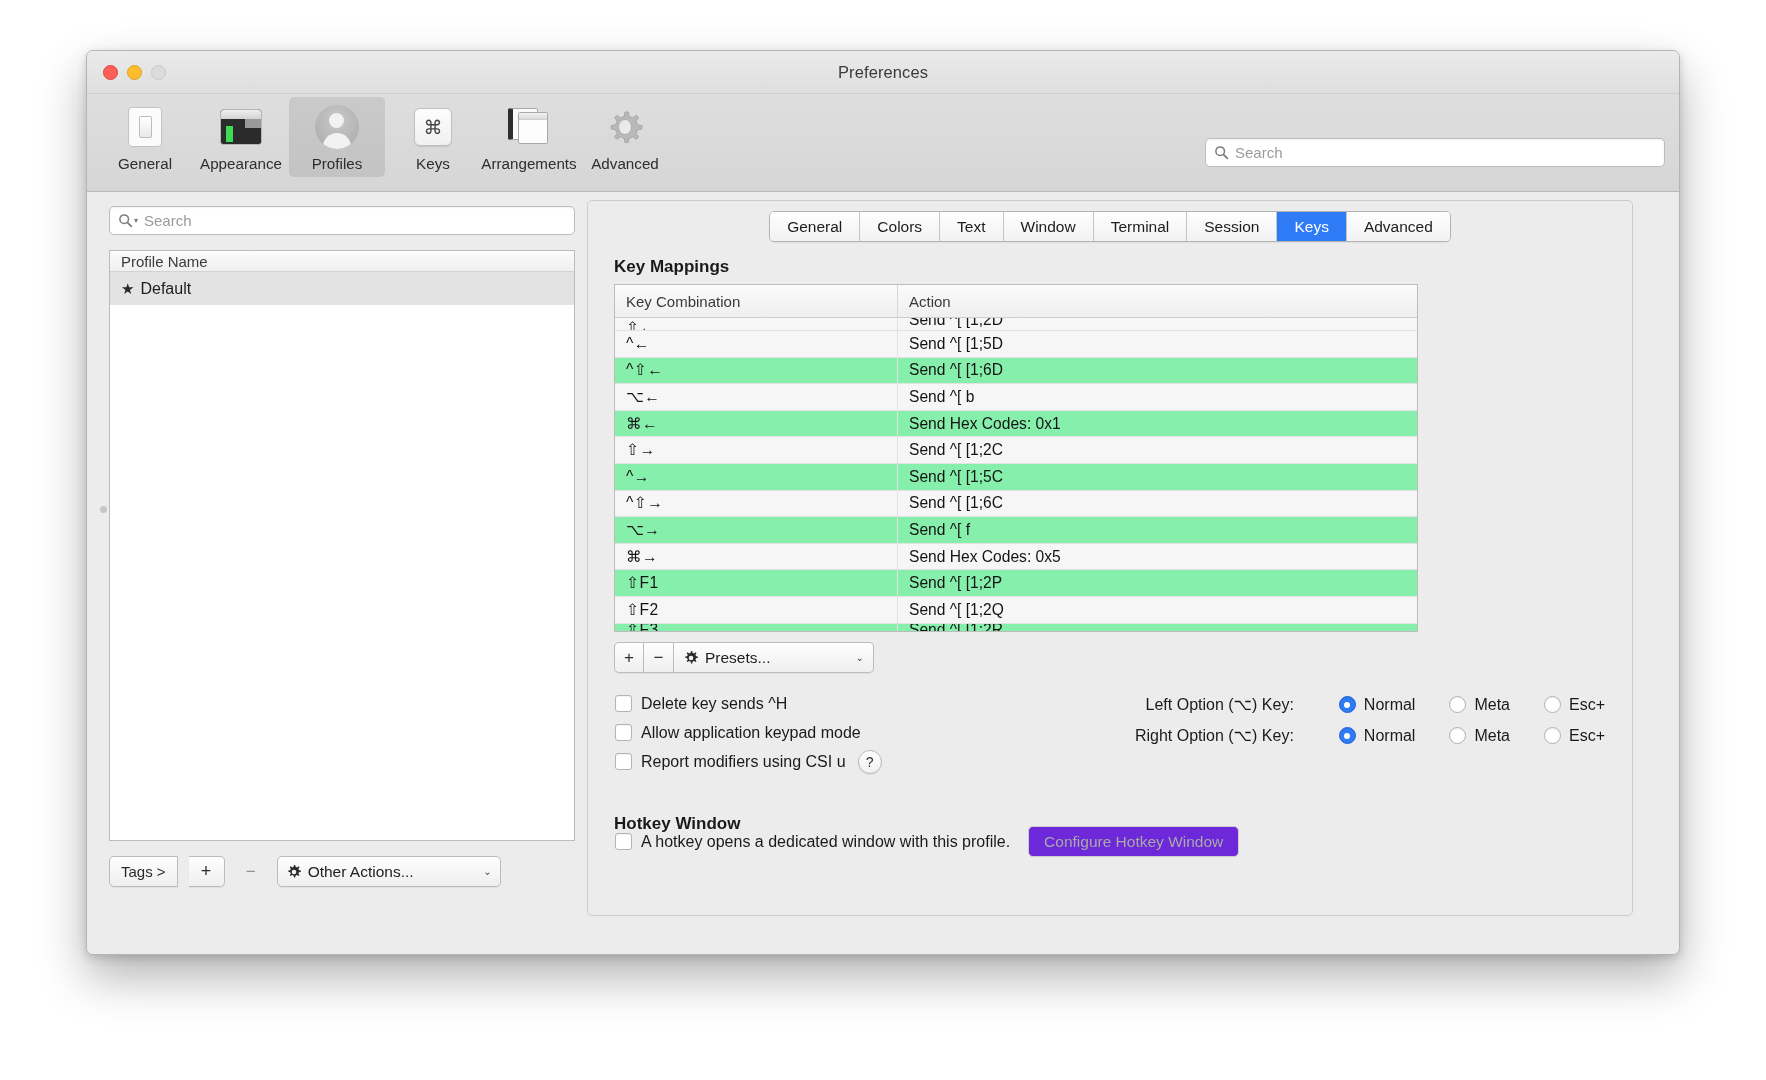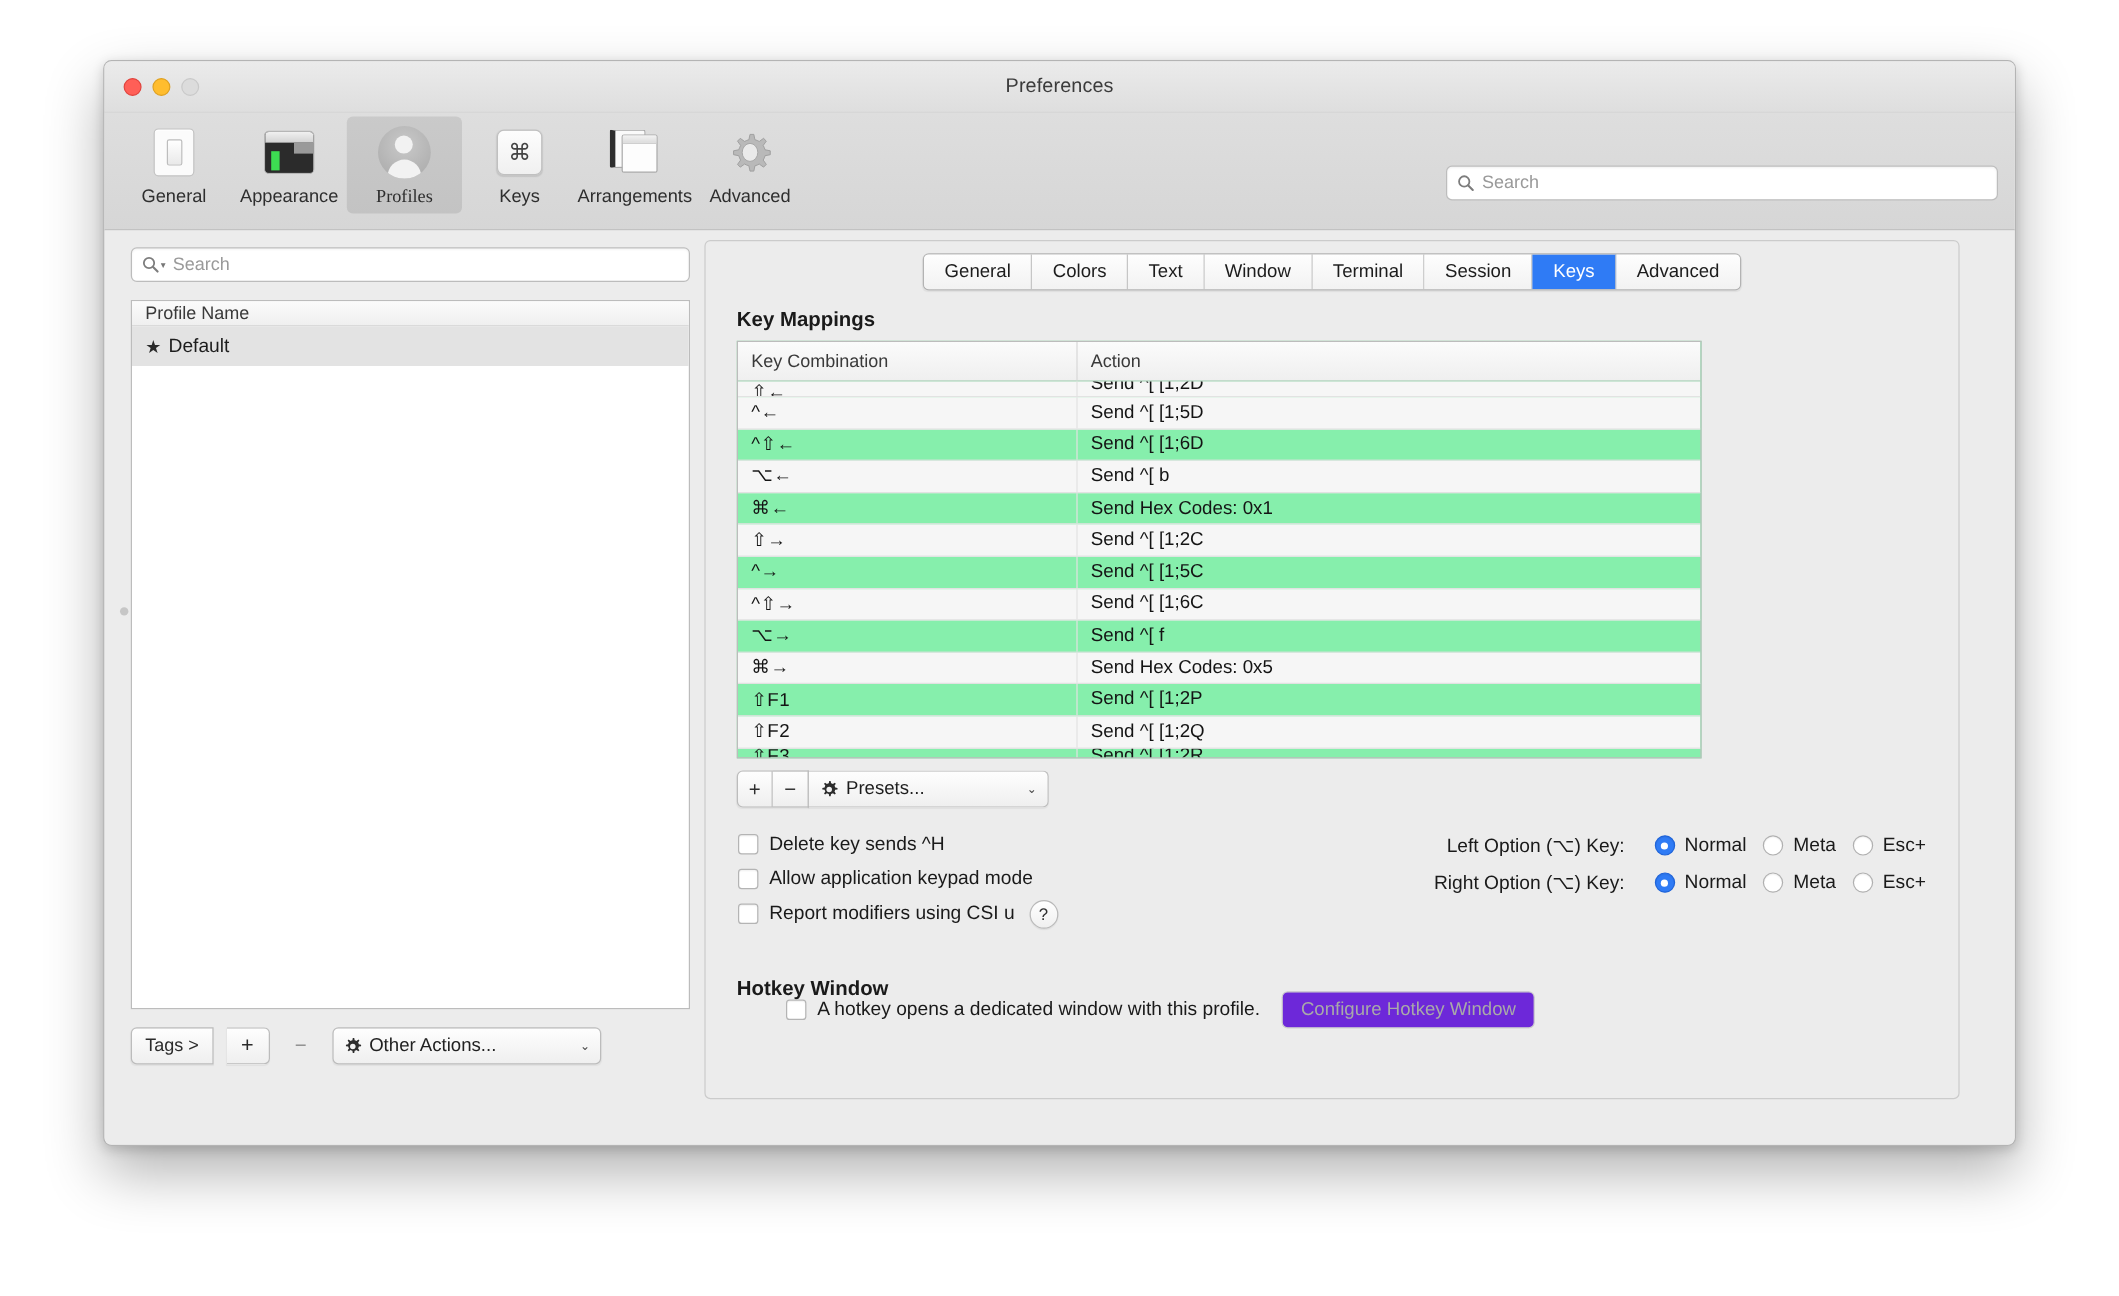--- a/index.html
+++ b/index.html
@@ -55,21 +55,21 @@
     position: absolute; left: 10px; top: 3px;
     display: flex; align-items: flex-start;
   }
   .tb-item {
     width: 96px;
     padding: 6px 0 5px 0;
     display: flex; flex-direction: column; align-items: center;
     border-radius: 5px;
     cursor: default;
   }
-  .tb-item.selected { background: rgba(0,0,0,0.09); font-family: Liberation Serif, serif; }
+  .tb-item.selected { background: rgba(0,0,0,0.09); }
   .tb-ico {
     width: 48px; height: 48px;
     display: flex; align-items: center; justify-content: center;
     margin-bottom: 4px;
   }
   .tb-label {
     font-size: 15.2px; color: #2e2e2e; white-space: nowrap;
   }
 
   
@@ -322,42 +322,42 @@
     width: 24px; height: 24px; border-radius: 50%;
     background: linear-gradient(to bottom,#ffffff,#f0f0f0);
     border: 1px solid #b9b9b9;
     display:flex; align-items:center; justify-content:center;
     font-size: 14px; color: #2f2f2f; margin-left: 12px;
     box-shadow: 0 1px 1px rgba(0,0,0,0.07);
   }
 
   
   #optkeys { position: absolute; right: 27px; top: 488px; }
-  .orow { display: flex; align-items: center; height: 31px; justify-content: flex-end; }
+  .orow { display: flex; align-items: center; height: 31px; justify-content: flex-end; gap: 20px; }
   .orow .olabel { font-size: 16px; color: #1a1a1a; margin-right: 11px; }
   .radio {
     width: 17px; height: 17px; border-radius: 50%;
     background: #fff; border: 1px solid #b0b0b0;
     box-shadow: inset 0 1px 1px rgba(0,0,0,0.06);
     margin-right: 8px; flex-shrink: 0;
     display:flex; align-items:center; justify-content:center;
   }
   .radio.on { background: #2f7bf5; border-color: #2064d8; }
   .radio.on .d { width: 6px; height: 6px; border-radius: 50%; background: #fff; }
   .ropt { display: flex; align-items: center; margin-left: 14px; }
   .ropt .rtxt { font-size: 16px; color: #1a1a1a; }
 
   
   #hotkey-title {
     position: absolute; left: 26px; top: 595px;
     font-size: 17px; font-weight: bold; color: #1a1a1a; margin-top: 18px;
   }
   #hotkey-row {
     position: absolute; left: 27px; top: 625px;
-    display: flex; align-items: center; margin-left: 40px;
+    display: flex; align-items: center;
   }
   #hotkey-row .clabel { margin-right: 18px; }
   #configure-hotkey {
     height: 31px; padding: 0 15px;
     background: #6d28d9;
     border: 1px solid #cdcdcd; border-radius: 5px;
     display:flex; align-items:center;
     font-size: 15.5px; color: #a9a9a9;
   }
 </style>

